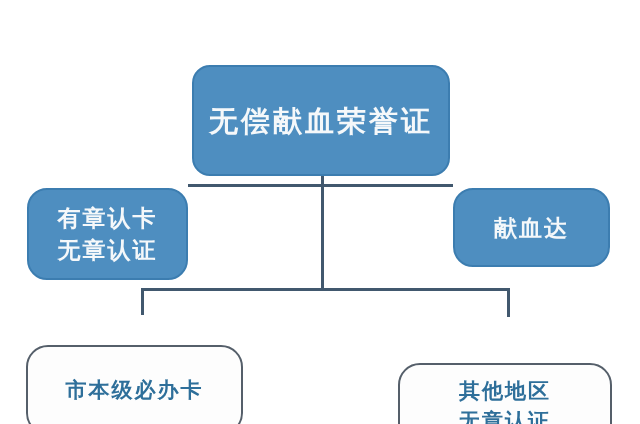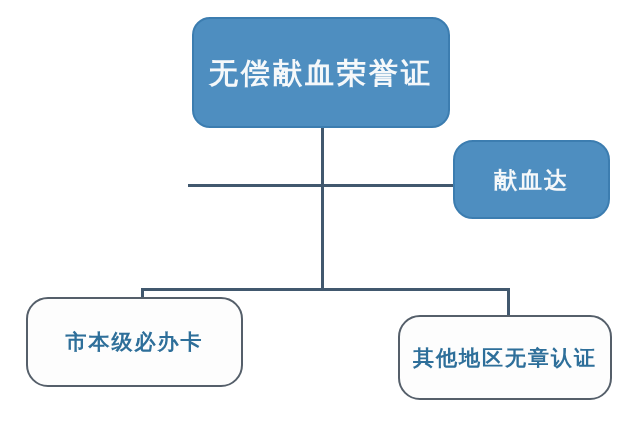--- a/index.html
+++ b/index.html
@@ -12,25 +12,26 @@
     position: relative;
     width: 640px;
     height: 424px;
     background: var(--bg, #ffffff);
     overflow: hidden;
   }
   .node {
     position: absolute;
     box-sizing: border-box;
     display: flex;
-    flex-direction: row;
+    flex-direction: column;
     align-items: center;
     justify-content: center;
     text-align: center;
     z-index: 2;
+    margin-top: 48px;
   }
   .node-blue {
     background: var(--node-fill, #4E8EC0);
     border: 2px solid var(--node-border, #3C7DB0);
     color: var(--node-text, #F5F8FA);
   }
   .node-leaf {
     background: var(--leaf-fill, #FDFDFD);
     border: 2px solid var(--leaf-border, #555F6A);
     color: var(--leaf-text, #2E6F9A);
@@ -86,20 +87,24 @@
   <div class="connector" id="conn-root-vertical"></div>
   <div class="connector" id="conn-mid-horizontal"></div>
   <div class="connector" id="conn-low-horizontal"></div>
   <div class="connector" id="conn-left-stub"></div>
   <div class="connector" id="conn-right-stub"></div>
 
   <div class="node node-blue" id="root-node">
     <span class="line">无偿献血荣誉证</span>
   </div>
 
+  <div class="node node-blue" id="left-node">
+    <span class="line">有章认卡</span>
+    <span class="line">无章认证</span>
+  </div>
 
   <div class="node node-blue" id="right-node">
     <span class="line">献血达</span>
   </div>
 
   <div class="node node-leaf" id="bottom-left-node">
     <span class="line">市本级必办卡</span>
   </div>
 
   <div class="node node-leaf" id="bottom-right-node">

